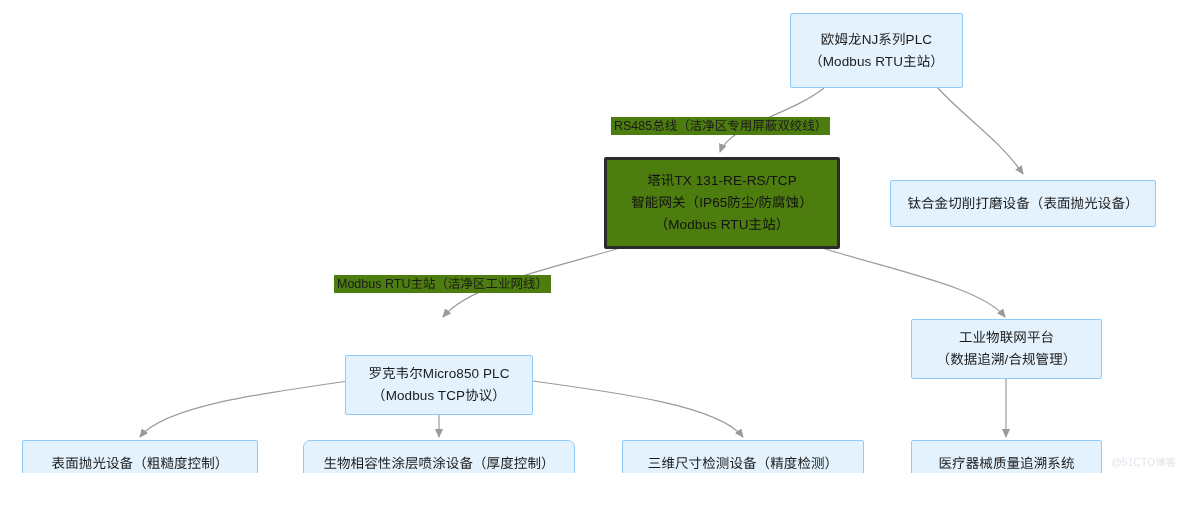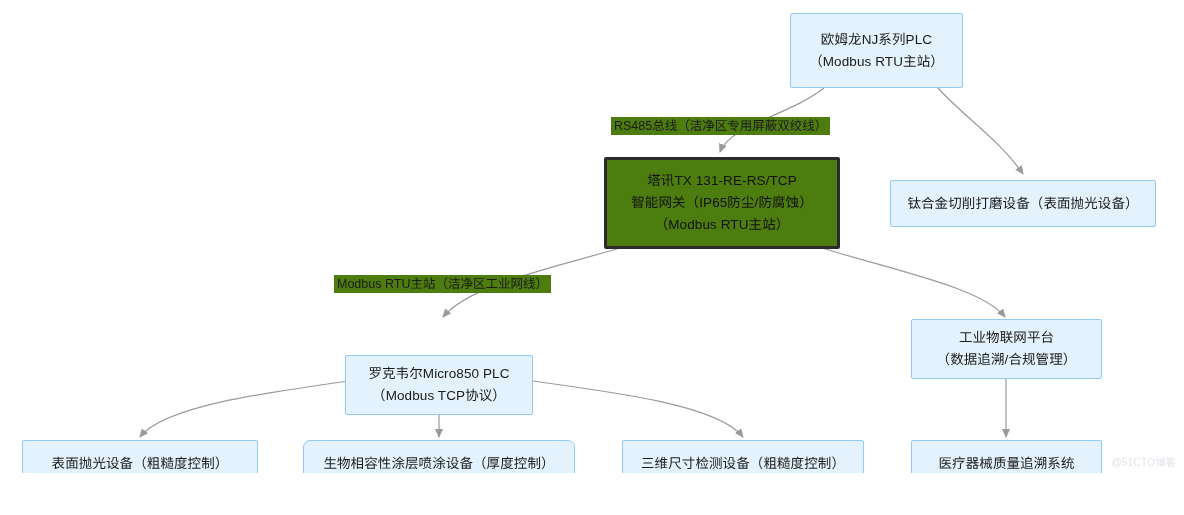--- a/index.html
+++ b/index.html
@@ -132,21 +132,21 @@
 
   <div class="node node-blue" style="left:22px; top:440px; width:236px; height:47px;justify-content:center;">
     <span class="node-line">表面抛光设备（粗糙度控制）</span>
   </div>
 
   <div class="node node-blue" style="left:303px; top:440px; width:272px; height:47px;border-radius:7px;">
     <span class="node-line">生物相容性涂层喷涂设备（厚度控制）</span>
   </div>
 
   <div class="node node-blue" style="left:622px; top:440px; width:242px; height:47px;">
-    <span class="node-line">三维尺寸检测设备（粗糙度控制）</span>
+    <span class="node-line">三维尺寸检测设备（精度检测）</span>
   </div>
 
   <div class="node node-blue" style="left:911px; top:440px; width:191px; height:47px;">
     <span class="node-line">医疗器械质量追溯系统</span>
   </div>
 
   <div class="edge-label" style="left:611px; top:117px;">RS485总线（洁净区专用屏蔽双绞线）</div>
 
   <div class="edge-label" style="left:334px; top:275px;">Modbus RTU主站（洁净区工业网线）</div>
 

